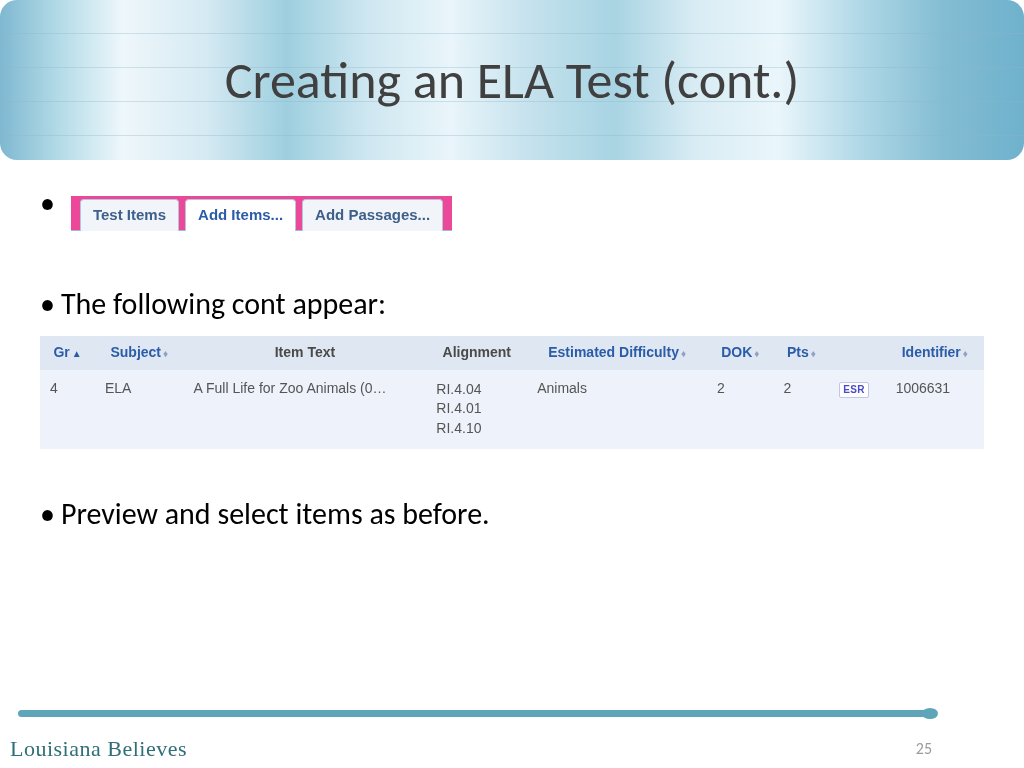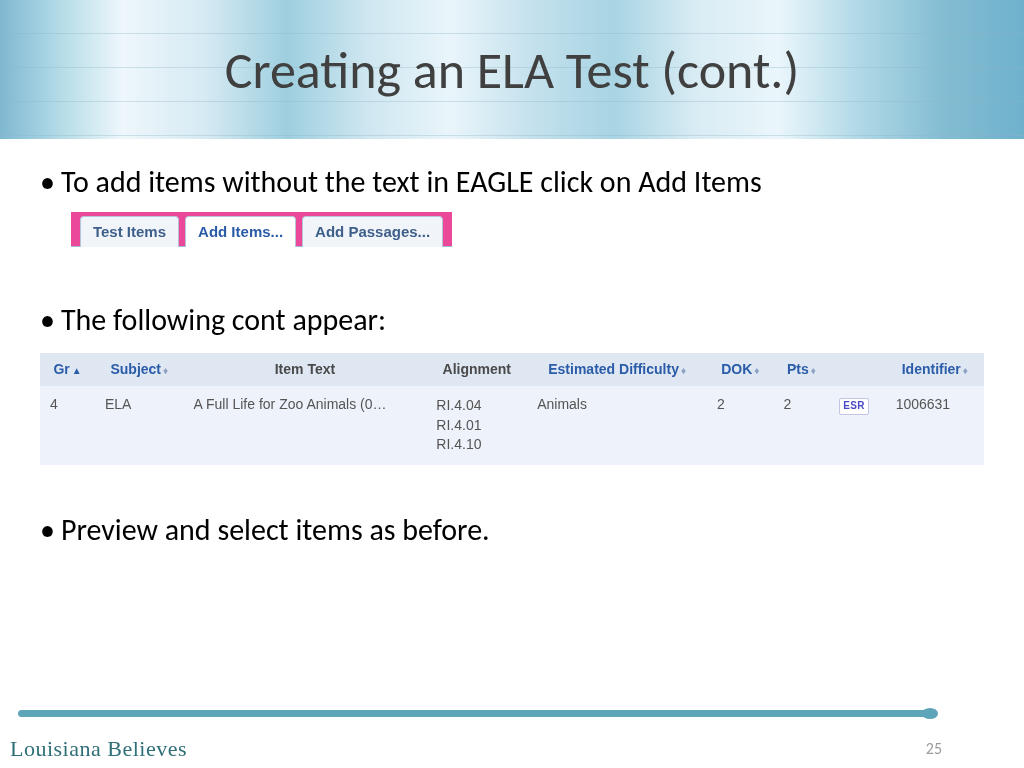--- a/index.html
+++ b/index.html
@@ -1,25 +1,26 @@
 <!DOCTYPE html>
 <html><head>
 <meta charset="utf-8">
 <style>
   html,body{margin:0;padding:0;width:1024px;height:768px;font-family:Calibri,Arial,sans-serif;background:#fff;color:#000;overflow:hidden}
   .header{
-    height:139px;width:100%;
+    height:160px;width:100%;
     background:
       linear-gradient(to right,
         #7fb8d1 0%, #b5dce8 6%, #eef7fb 12%,
         #d6eaf3 20%, #9ecfdf 28%, #cfe7f1 36%,
         #e9f5fa 44%, #c4e1ed 52%, #a8d4e3 60%,
         #d9ecf4 68%, #eaf6fb 76%, #b0d8e6 84%,
         #84bdd3 92%, #6fb1cc 100%);
     position:relative;
+    border-radius:17px;
   }
   .header::before{
     content:"";position:absolute;inset:0;
     background:
       repeating-linear-gradient(to bottom,transparent 0,transparent 33px,#8fb4c5 33px,#8fb4c5 34px);
     opacity:.35;
   }
   .title{
     position:absolute;inset:0;display:flex;align-items:center;justify-content:center;
     font-size:52px;color:#404040;font-weight:400;
@@ -56,35 +57,34 @@
   }
   .hr{
     position:absolute;left:18px;right:18px;top:10px;height:7px;border-radius:4px;
     background:#5fa5ba;
   }
   .hr::after{content:"";position:absolute;right:-6px;top:-2px;width:16px;height:11px;border-radius:50%;background:#5fa5ba}
   .brand{
     position:absolute;left:10px;bottom:6px;font-family:"Comic Sans MS","Bradley Hand",cursive;
     color:#2f6f78;font-size:22px;letter-spacing:.5px
   }
-  .pagenum{position:absolute;right:8px;bottom:10px;color:#9b9b9b;font-size:16px}
+  .pagenum{position:absolute;right:18px;bottom:10px;color:#9b9b9b;font-size:16px}
 </style>
 </head>
 <body>
 
 <div class="header">
   <div class="title">Creating an ELA Test (cont.)</div>
 </div>
 
 <div class="body">
 
   <div class="bullet">
     <span class="dot">•</span>
     <div>
-      <span>To add items without the text in EAGLE click on Add Items</span>
       <span class="tabrow">
         <span class="tab">Test Items</span>
         <span class="tab active">Add Items...</span>
         <span class="tab">Add Passages...</span>
       </span>
     </div>
   </div>
 
   <div class="bullet bullet2">
     <span class="dot">•</span>

